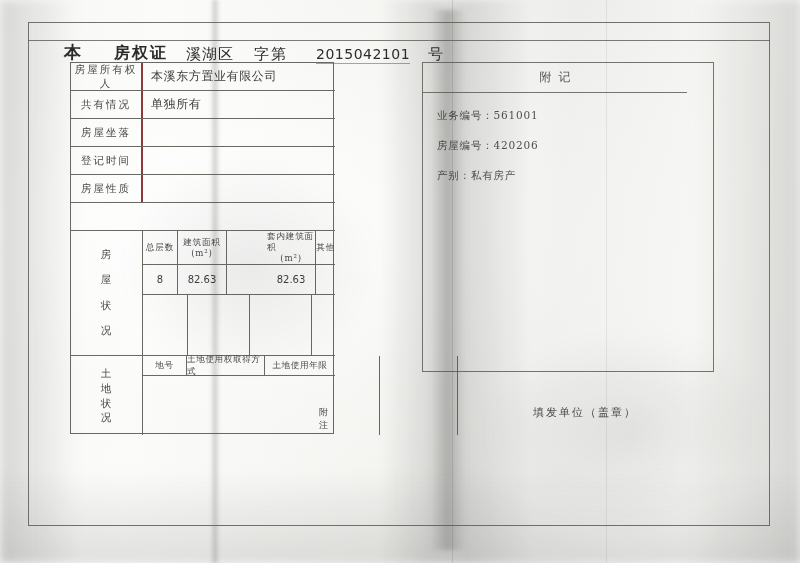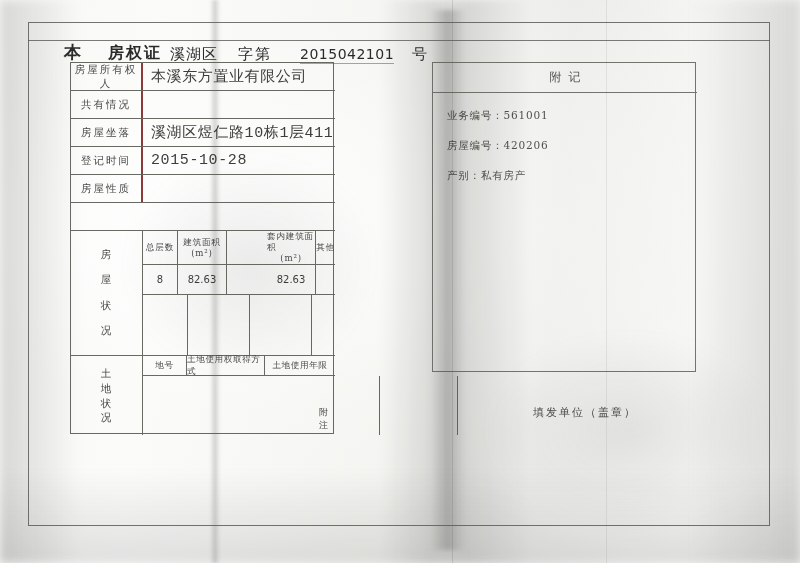--- a/index.html
+++ b/index.html
@@ -109,27 +109,27 @@
     font-size: 17px;
     font-weight: 700;
     letter-spacing: 1px;
     transform: skewX(-2deg);
   }
   .hdr .title {
     font-family: Liberation Mono, monospace;
     font-size: 16px;
     font-weight: 700;
     letter-spacing: 2px;
-    margin-left: 18px;
+    margin-left: 24px;
   }
   .hdr .district {
     font-family: "DejaVu Serif", serif;
     font-size: 15px;
     letter-spacing: 1px;
-    margin-left: 0;
+    margin-left: 10px;
   }
   .hdr .zidi {
     font-family: "DejaVu Serif", serif;
     font-size: 15px;
     letter-spacing: 2px;
     margin-left: 12px;
   }
   .hdr .number {
     font-family: "DejaVu Sans", sans-serif;
     font-size: 14px;
@@ -175,22 +175,22 @@
     border-right: 2px solid #7f1d1d;
     height: 100%;
     display: flex;
     align-items: center;
     justify-content: center;
     box-sizing: border-box;
   }
   .lrow .val {
     flex: 1;
     padding-left: 8px;
-    font-family: Liberation Mono, monospace;
-    font-size: 15px;
+    font-family: Liberation Sans, sans-serif;
+    font-size: 12px;
     color: #232321;
     letter-spacing: 0.6px;
     white-space: nowrap;
     overflow: hidden;
   }
 
   
   .sub {
     position: absolute;
     left: 72px;
@@ -285,22 +285,21 @@
     font-family: "DejaVu Serif", serif;
     font-size: 10.5px;
     letter-spacing: 1px;
     color: #2e2e2c;
     box-sizing: border-box;
     line-height: 1.4;
   }
   .land .cols {
     flex: 1;
     display: flex;
-    flex-direction: column;
-    align-items: flex-end;
+    flex-direction: row;
   }
   .land .chead {
     display: flex;
     height: 20px;
     border-bottom: 1px solid #55554f;
     box-sizing: border-box;
   }
   .land .chead > div {
     display: flex;
     align-items: center;
@@ -334,23 +333,23 @@
     bottom: 3px;
     font-family: "DejaVu Serif", serif;
     font-size: 9px;
     color: #2e2e2c;
     letter-spacing: 1px;
   }
 
   
   .rtable {
     position: absolute;
-    left: 432px;
+    left: 422px;
     top: 62px;
-    width: 264px;
+    width: 292px;
     height: 310px;
     border: 1.1px solid #55554f;
     box-sizing: border-box;
     opacity: 0.8;
   }
   .rtitle {
     position: absolute;
     left: 0; top: 0;
     width: 264px;
     height: 30px;
@@ -432,30 +431,29 @@
 
   <div class="ltable">
 
     <div class="lrow" style="top:0px;height:28px;">
       <div class="lab">房屋所有权人</div>
       <div class="val">本溪东方置业有限公司</div>
     </div>
 
     <div class="lrow" style="top:28px;height:28px;">
       <div class="lab">共有情况</div>
+      <div class="val">单独所有</div>
     </div>
 
     <div class="lrow" style="top:56px;height:28px;">
       <div class="lab">房屋坐落</div>
-      <div class="val">溪湖区煜仁路10栋1层411</div>
     </div>
 
     <div class="lrow" style="top:84px;height:28px;">
       <div class="lab">登记时间</div>
-      <div class="val">2015-10-28</div>
     </div>
 
     <div class="lrow" style="top:112px;height:28px;">
       <div class="lab">房屋性质</div>
       <div class="val"></div>
     </div>
 
     <div class="lrow" style="top:140px;height:28px;">
     </div>
 

